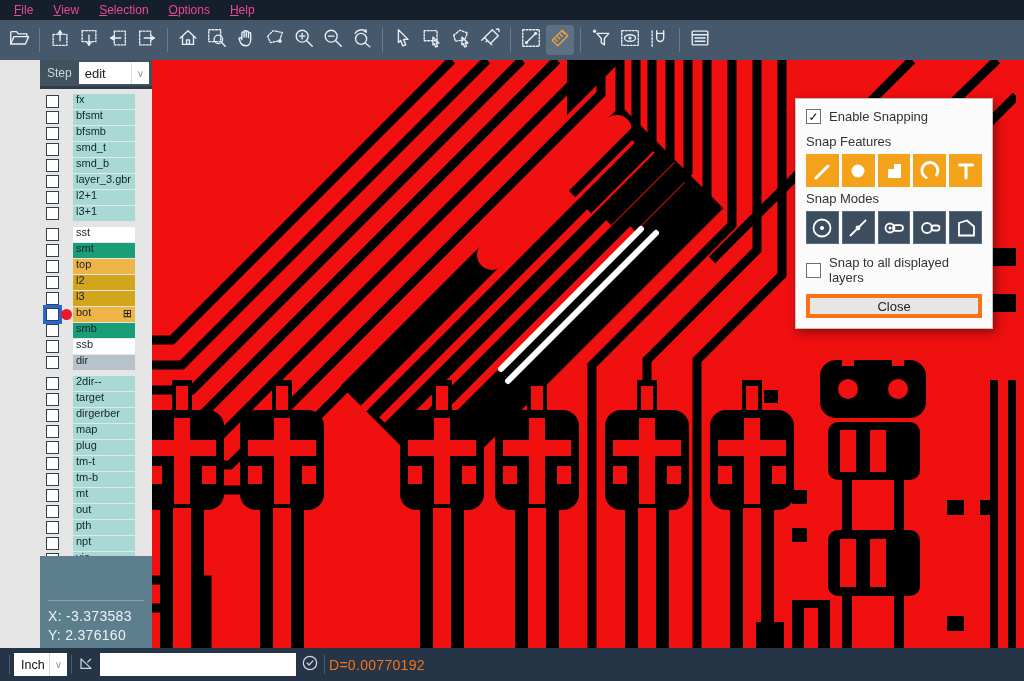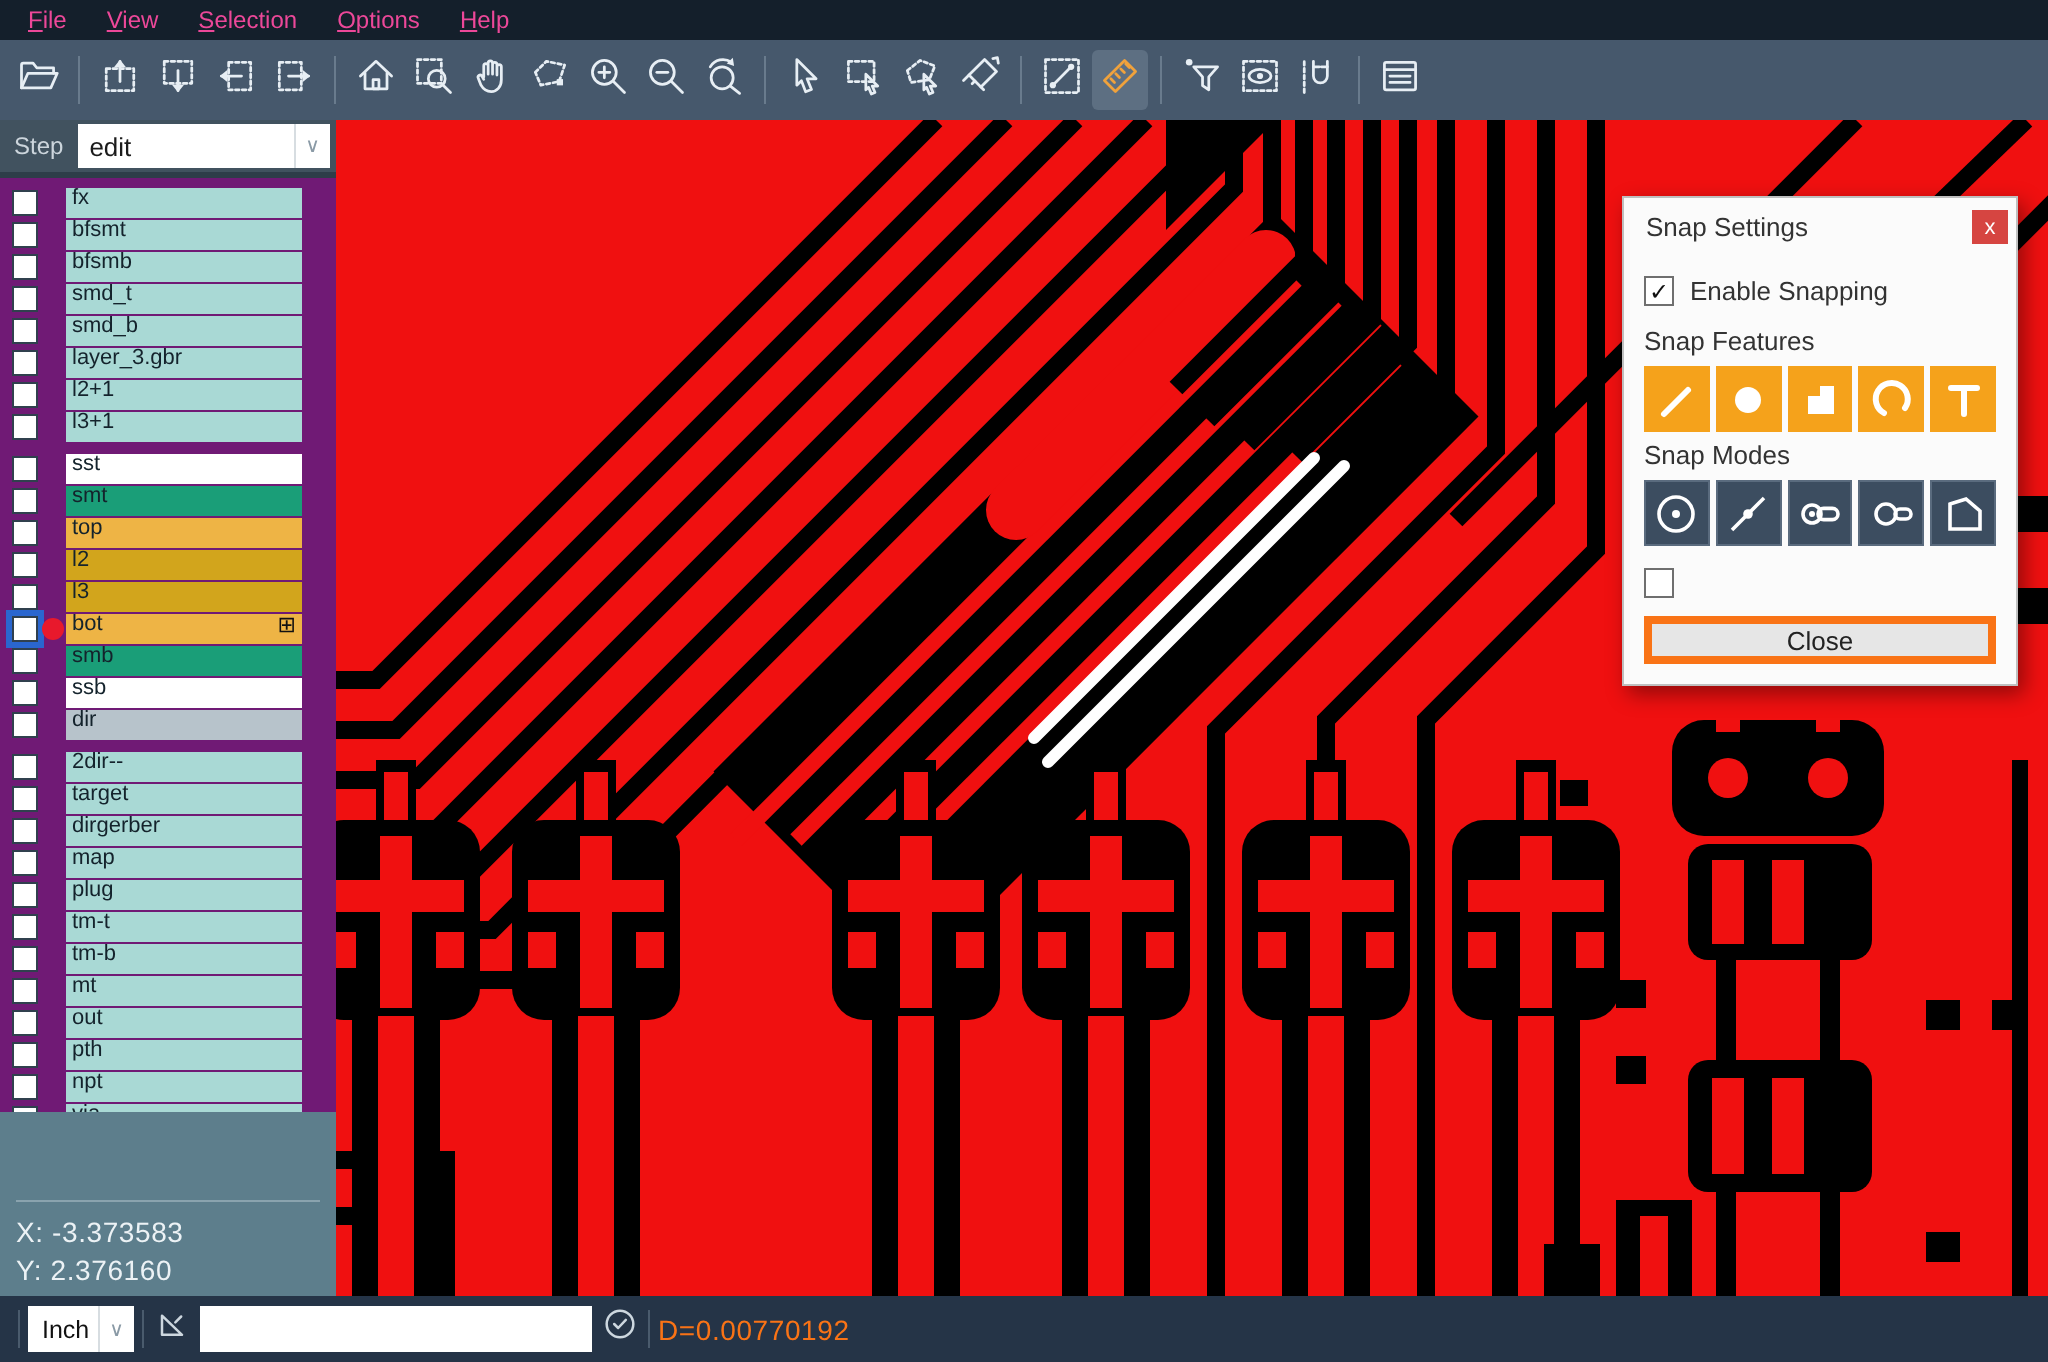--- a/index.html
+++ b/index.html
@@ -17,21 +17,21 @@
   .tb-sep { width:1px; height:24px; background:#697b8d; margin:0 5px; }
   .tb-btn svg { stroke:#e7eef4; fill:none; stroke-width:1.5; stroke-linecap:round; stroke-linejoin:round; }
   .tb-btn svg .fil { fill:#e7eef4; stroke:none; }
   .tb-btn svg .dsh { stroke-dasharray:2 1.7; }
   .tb-btn.active svg { stroke:#f0a23c; }
 
   
   .main { display:flex; height:588px; }
 
   
-  .sidebar { width:168px; background:#701a75; display:flex; flex-direction:column; flex:none; }
+  .sidebar { width:152px; background:#e5e5e5; display:flex; flex-direction:column; flex:none;padding-left:40px; }
   .step-row { height:29px; background:#41525f; display:flex; align-items:center; padding-left:7px; border-bottom:3px solid #2e3d49; flex:none; }
   .step-label { color:#ccd5dc; font-size:12px; margin-right:7px; }
   .step-select { flex:1; height:22px; background:#fff; display:flex; align-items:center; margin-right:3px; font-size:13px; color:#1c1c1c; padding-left:6px; }
   .step-select .chev { margin-left:auto; color:#8a9aa6; font-size:10px; padding:0 5px; border-left:1px solid #d7dde1; align-self:stretch; display:flex; align-items:center; }
   .layer-list { flex:1; padding-top:5px; overflow:hidden; }
   .layer-row { display:flex; align-items:center; height:15px; margin-bottom:1px; }
   .layer-row.gap-above { margin-top:6px; }
   .cb { width:13px; height:13px; flex:none; background:#fff; border:1px solid #30404e; margin-left:6px; }
   .cb.cb-sel { box-shadow:0 0 0 3px #2a66cf; }
   .mid { width:14px; flex:none; display:flex; justify-content:center; align-items:center; }
@@ -630,24 +630,20 @@
       </g>
       <rect x="652" y="548" width="14" height="40" fill="#f01010"></rect>
 
       <g stroke="#ffffff" stroke-width="6" stroke-linecap="round" fill="none">
         <path d="M349,309 L489,169"></path>
         <path d="M356,321 L504,173"></path>
       </g>
     </svg>
 
     <div class="snap-dialog">
-      <div class="sd-title">
-        <span>Snap Settings</span>
-        <span class="sd-close">x</span>
-      </div>
       <div class="sd-body">
         <div class="sd-check-row">
           <span class="sd-cb">✓</span>
           <span>Enable Snapping</span>
         </div>
         <div class="sd-label">Snap Features</div>
         <div class="sd-btn-row">
           <span class="feat-btn">
               <svg width="24" height="24" viewBox="0 0 24 24">
                 <path d="M6,19 L18,7"></path>
@@ -702,20 +698,21 @@
               </svg>
             </span>
           <span class="mode-btn">
               <svg width="24" height="24" viewBox="0 0 24 24">
                 <path d="M5,7 L13,4.5 L20,10.5 V19.5 H5 Z"></path>
               </svg>
             </span>
         </div>
         <div class="sd-check-row" style="margin:11px 0 0;">
           <span class="sd-cb"></span>
+          <span>Snap to all displayed layers</span>
         </div>
         <div class="sd-close-btn">Close</div>
       </div>
     </div>
   </div>
 </div>
 
 <div class="statusbar">
   <div class="sb-sep"></div>
   <div class="unit-select">

